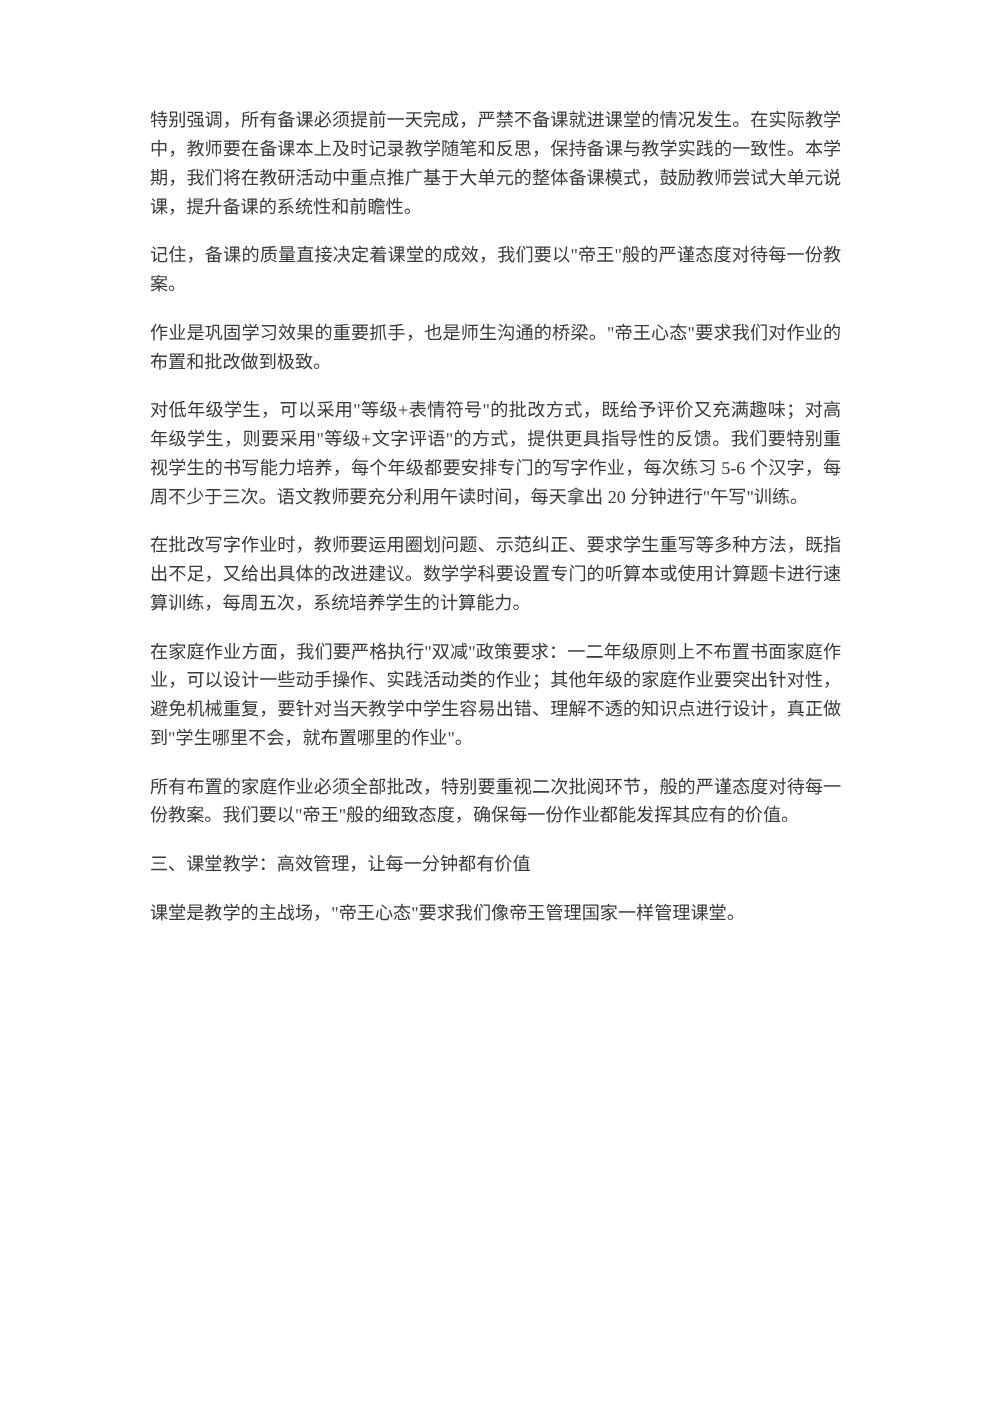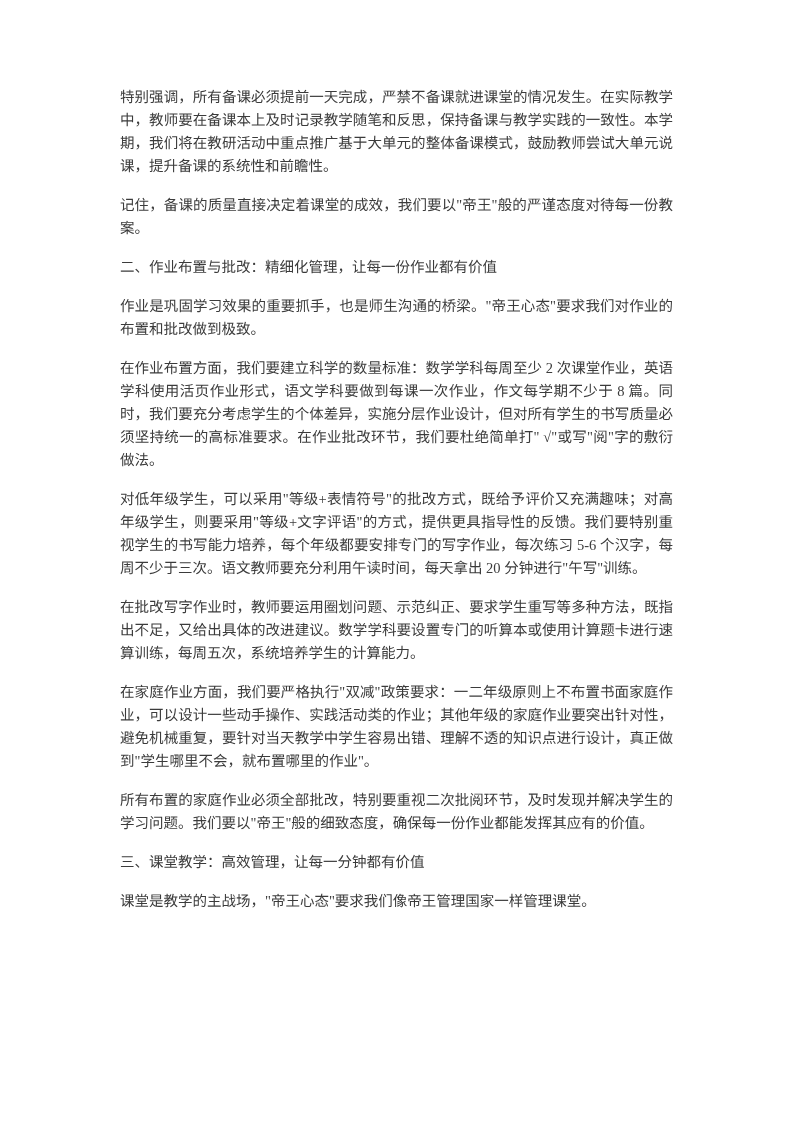--- a/index.html
+++ b/index.html
@@ -38,23 +38,21 @@
     font-weight: normal;
   }
 </style>
 </head>
 <body>
 
 <div class="page">
   <div class="doc-body" id="doc-body">
       <p class="doc-block">特别强调，所有备课必须提前一天完成，严禁不备课就进课堂的情况发生。在实际教学中，教师要在备课本上及时记录教学随笔和反思，保持备课与教学实践的一致性。本学期，我们将在教研活动中重点推广基于大单元的整体备课模式，鼓励教师尝试大单元说课，提升备课的系统性和前瞻性。</p>
       <p class="doc-block">记住，备课的质量直接决定着课堂的成效，我们要以"帝王"般的严谨态度对待每一份教案。</p>
-      <p class="doc-block heading">二、作业布置与批改：精细化管理，让每一份作业都有价值</p>
       <p class="doc-block">作业是巩固学习效果的重要抓手，也是师生沟通的桥梁。"帝王心态"要求我们对作业的布置和批改做到极致。</p>
-      <p class="doc-block">在作业布置方面，我们要建立科学的数量标准：数学学科每周至少 2 次课堂作业，英语学科使用活页作业形式，语文学科要做到每课一次作业，作文每学期不少于 8 篇。同时，我们要充分考虑学生的个体差异，实施分层作业设计，但对所有学生的书写质量必须坚持统一的高标准要求。在作业批改环节，我们要杜绝简单打" √"或写"阅"字的敷衍做法。</p>
       <p class="doc-block">对低年级学生，可以采用"等级+表情符号"的批改方式，既给予评价又充满趣味；对高年级学生，则要采用"等级+文字评语"的方式，提供更具指导性的反馈。我们要特别重视学生的书写能力培养，每个年级都要安排专门的写字作业，每次练习 5-6 个汉字，每周不少于三次。语文教师要充分利用午读时间，每天拿出 20 分钟进行"午写"训练。</p>
       <p class="doc-block">在批改写字作业时，教师要运用圈划问题、示范纠正、要求学生重写等多种方法，既指出不足，又给出具体的改进建议。数学学科要设置专门的听算本或使用计算题卡进行速算训练，每周五次，系统培养学生的计算能力。</p>
       <p class="doc-block">在家庭作业方面，我们要严格执行"双减"政策要求：一二年级原则上不布置书面家庭作业，可以设计一些动手操作、实践活动类的作业；其他年级的家庭作业要突出针对性，避免机械重复，要针对当天教学中学生容易出错、理解不透的知识点进行设计，真正做到"学生哪里不会，就布置哪里的作业"。</p>
-      <p class="doc-block">所有布置的家庭作业必须全部批改，特别要重视二次批阅环节，及时发现并解决学生的学习问题。我们要以"帝王"般的细致态度，确保每一份作业都能发挥其应有的价值。</p>
+      <p class="doc-block">所有布置的家庭作业必须全部批改，特别要重视二次批阅环节，般的严谨态度对待每一份教案。我们要以"帝王"般的细致态度，确保每一份作业都能发挥其应有的价值。</p>
       <p class="doc-block heading">三、课堂教学：高效管理，让每一分钟都有价值</p>
       <p class="doc-block">课堂是教学的主战场，"帝王心态"要求我们像帝王管理国家一样管理课堂。</p>
     </div>
 </div>
 
 </body></html>

